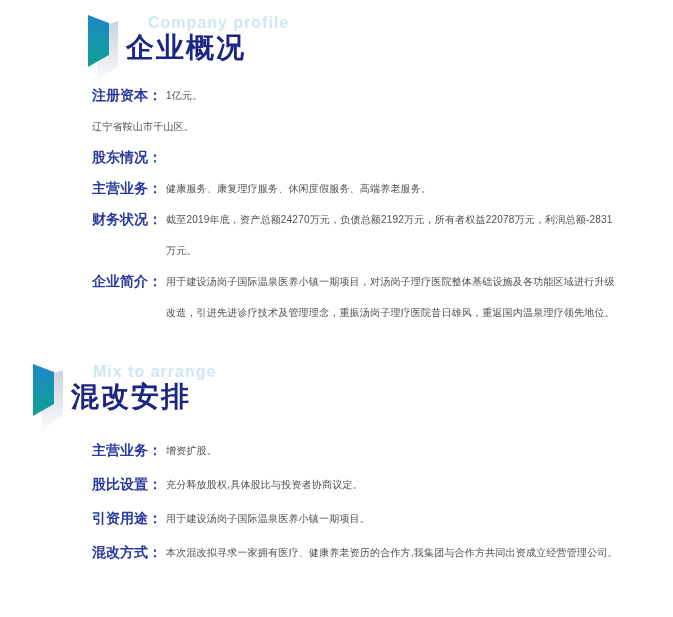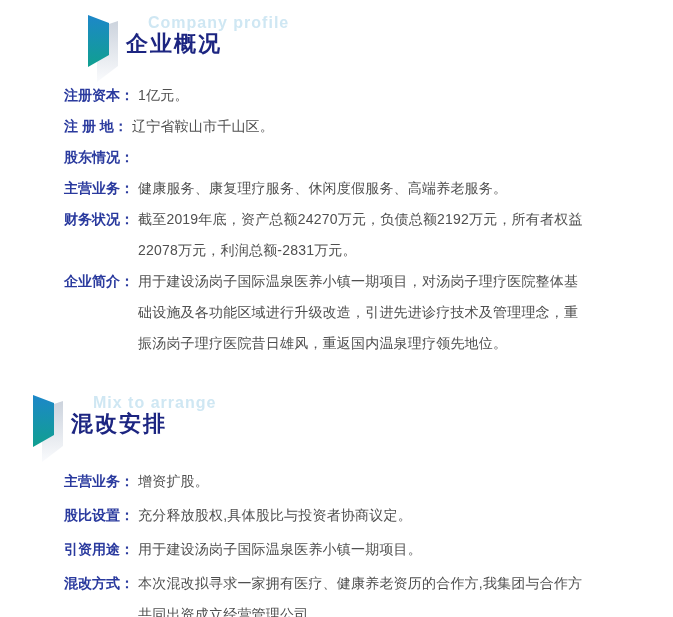--- a/index.html
+++ b/index.html
@@ -14,35 +14,35 @@
   .sec-header.first { margin-top:12px; }
   .sec-header.second { margin-top:33px;margin-left:33px; }
   .hdr-icon { position:absolute; left:0; top:0; width:40px; height:70px; }
   .hdr-watermark {
     position:absolute; left:60px; top:2px;
     font-size:16px; font-weight:bold; letter-spacing:1px;
     color:var(--watermark,#cfe7f3); white-space:nowrap; z-index:0;
   }
   .hdr-title {
     position:absolute; left:38px; top:17px;
-    font-size:22px; font-weight:bold; letter-spacing:2px;
+    font-size:28px; font-weight:bold; letter-spacing:2px;
     color:var(--title,#1c2581); white-space:nowrap; z-index:1;
   }
-  .rows { margin-left:64px; width:527px; }
+  .rows { margin-left:92px; width:527px; }
   .rows.first { margin-top:2px; }
   .rows.second { margin-top:8px; }
   .row { display:flex; align-items:flex-start; line-height:31px; }
   .rows.second .row { margin-bottom:3px; }
   .row-label {
     flex:0 0 auto; min-width:64px; margin-right:4px;
     font-size:14px; font-weight:bold; color:var(--label,#2a3a9e);
     white-space:nowrap;
   }
   .row-value {
-    flex:1 1 auto; font-size:14px; color:var(--body,#4f4f4f);
+    flex:1 1 auto; font-size:10px; color:var(--body,#4f4f4f);
     letter-spacing:0.2px;
   }
 </style>
 </head>
 <body style="--title: #1c2581; --label: #2a3a9e; --body: #4f4f4f; --watermark: #cfe7f3; --icon_top: #1d87c9; --icon_bottom: #10a090; --icon_shadow: #ccd3dd;">
 
 <div class="sec-header first">
   <span class="hdr-icon">
     <svg width="40" height="70" viewBox="0 0 40 70" xmlns="http://www.w3.org/2000/svg">
       <defs>
@@ -62,21 +62,20 @@
   <span class="hdr-watermark">Company profile</span>
   <span class="hdr-title">企业概况</span>
 </div>
 
 <div class="rows first">
   <div class="row">
     <span class="row-label">注册资本：</span>
     <span class="row-value">1亿元。</span>
   </div>
   <div class="row">
-    <span class="row-label">注 册 地：</span>
     <span class="row-value">辽宁省鞍山市千山区。</span>
   </div>
   <div class="row">
     <span class="row-label">股东情况：</span>
   </div>
   <div class="row">
     <span class="row-label">主营业务：</span>
     <span class="row-value">健康服务、康复理疗服务、休闲度假服务、高端养老服务。</span>
   </div>
   <div class="row">

